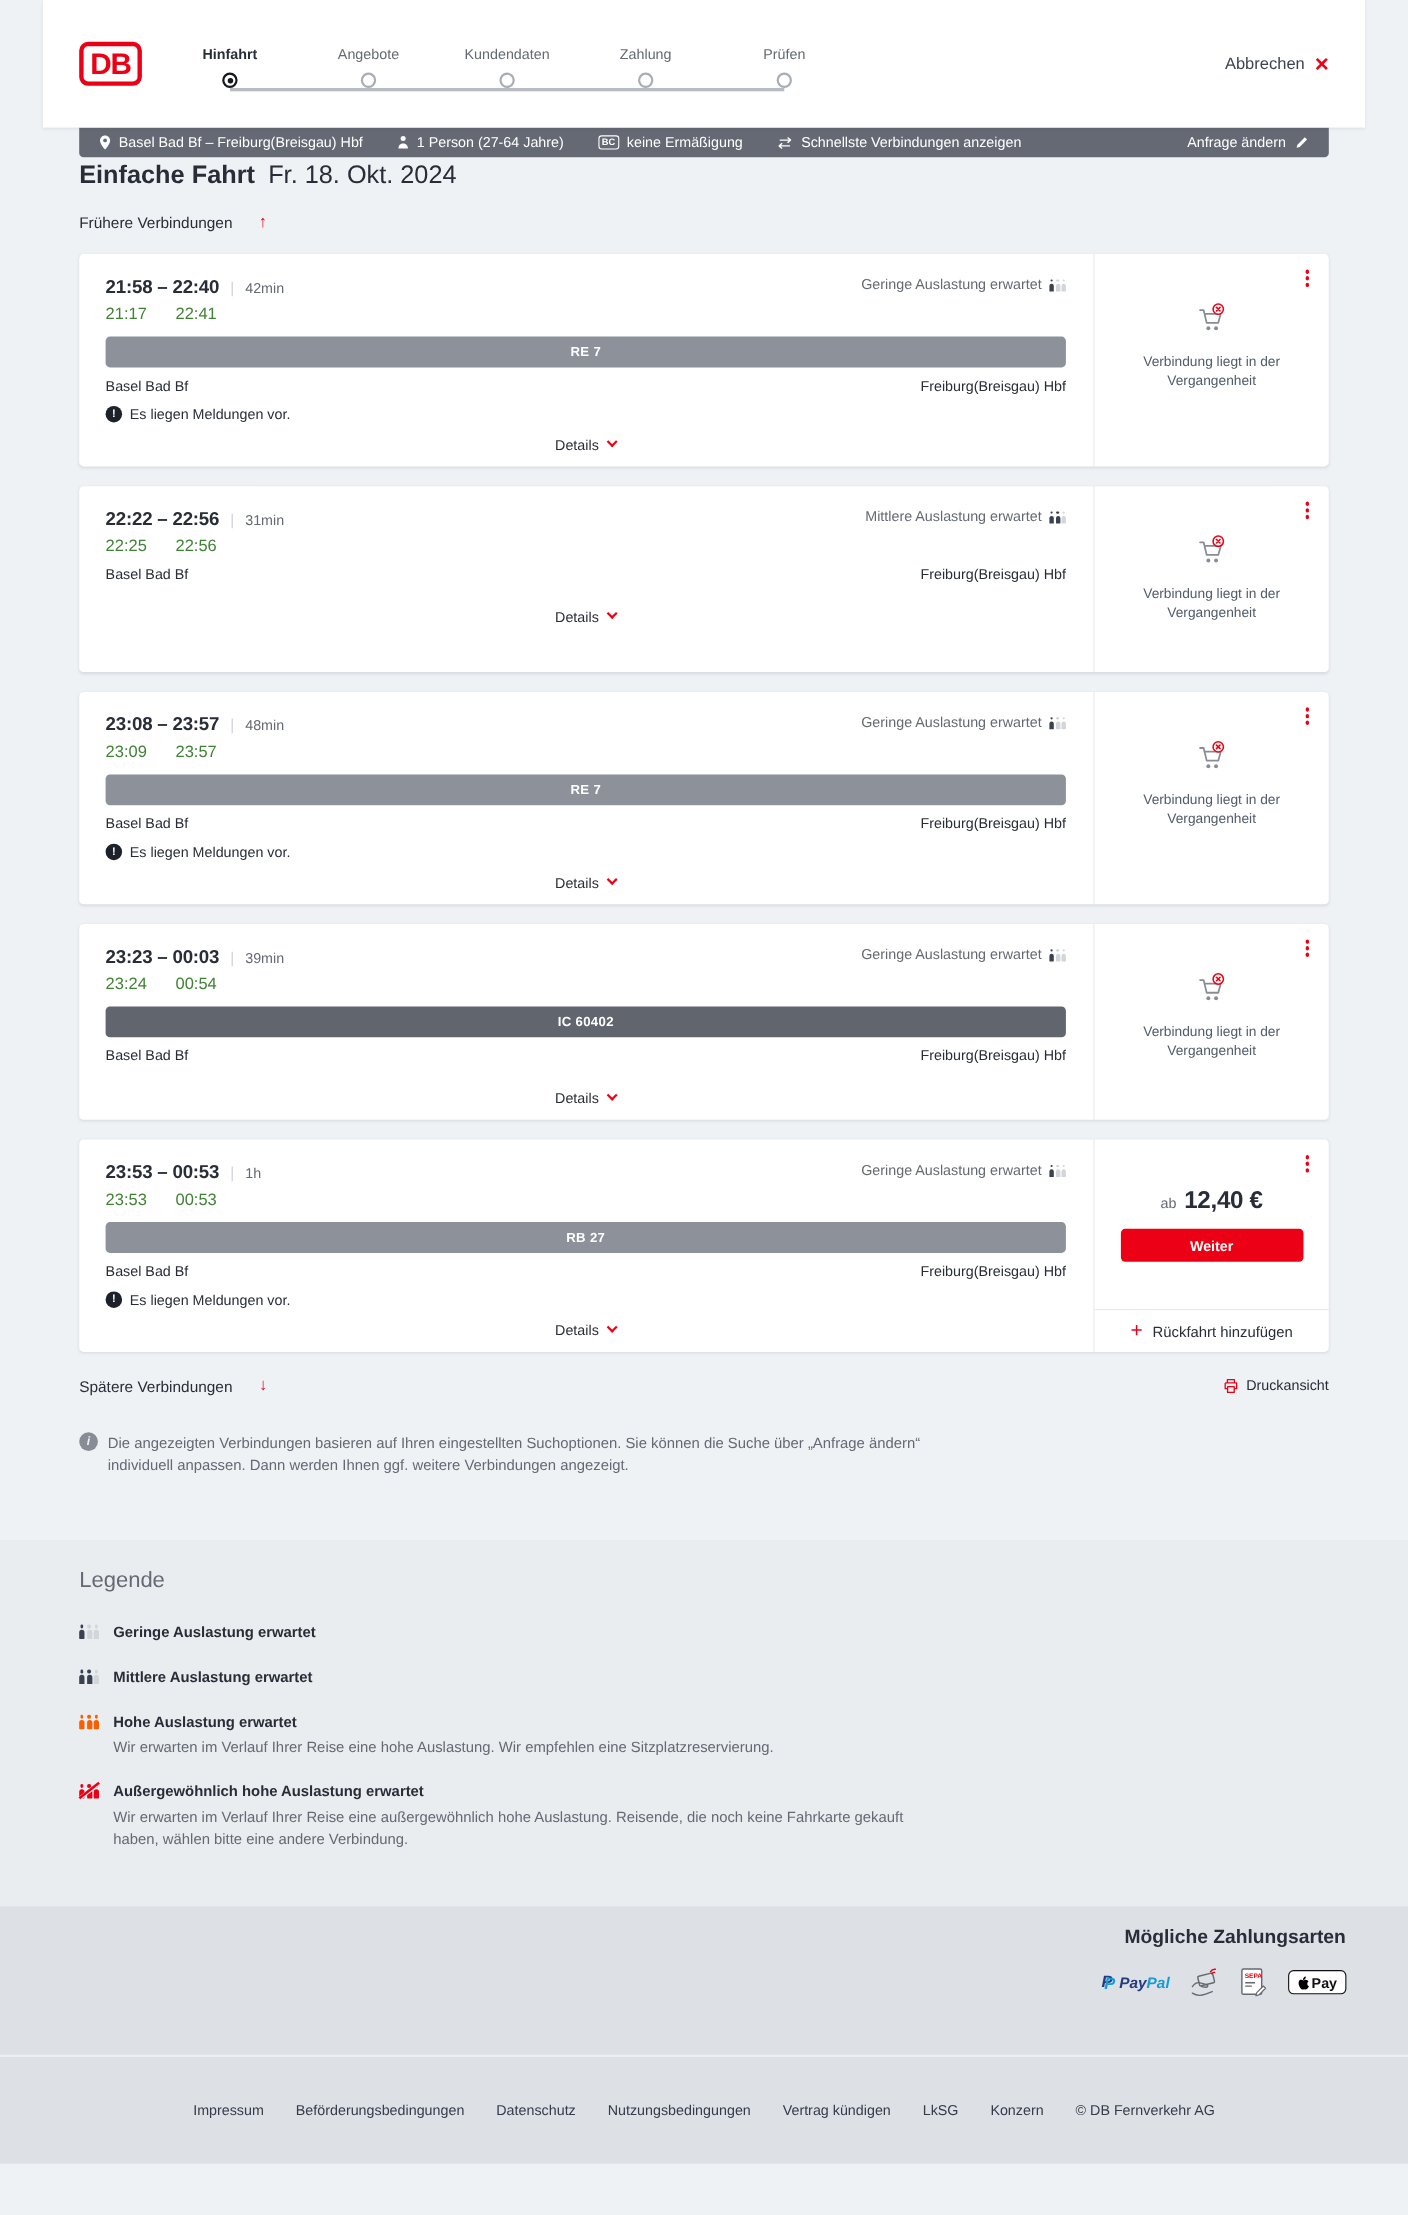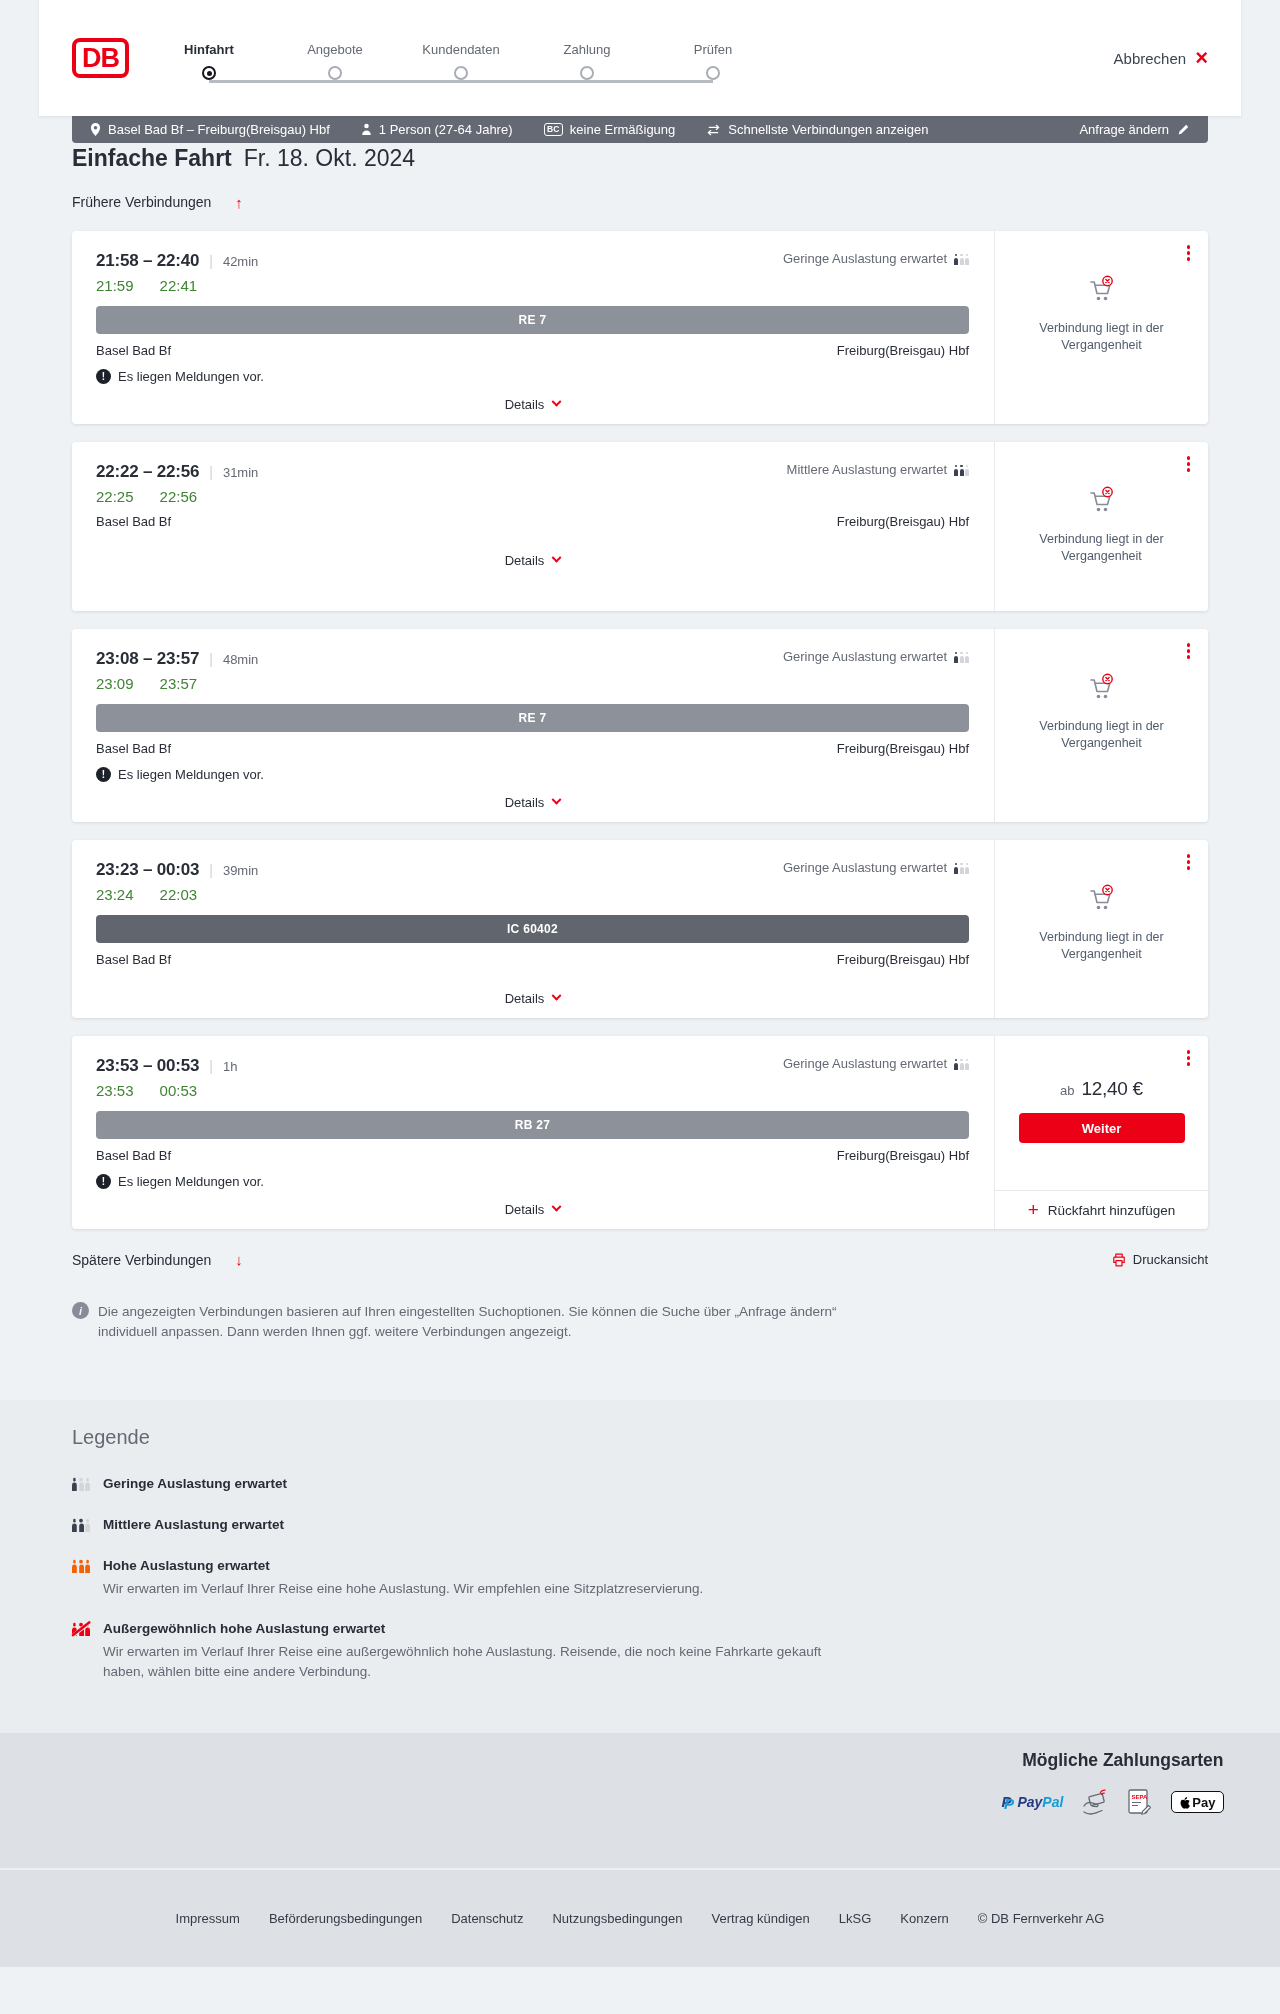--- a/index.html
+++ b/index.html
@@ -94,21 +94,21 @@
     width:214px; border-left:1px solid #e7e9ec; position:relative;
     display:flex; flex-direction:column; align-items:center;
   }
   .kebab { position:absolute; top:11px; right:15px; display:flex; flex-direction:column; gap:2.5px; padding:3px; }
   .kebab i { width:3.5px; height:3.5px; border-radius:50%; background:var(--db-red,#ec0016); }
   .side-past { margin-top:44px; text-align:center; padding:0 20px; }
   .side-past p { margin-top:12px; font-size:12.5px; line-height:17px; color:#515c6b; }
   .side-price { margin-top:42px; text-align:center; }
   .price-line { display:flex; align-items:baseline; justify-content:center; gap:7px; }
   .ab { font-size:13px; color:#646973; }
-  .price { font-size:19px; font-weight:400; letter-spacing:-.3px; }
+  .price { font-size:22px; font-weight:700; letter-spacing:-.3px; }
   .weiter {
     margin-top:13px; width:166px; height:30px; background:var(--db-red,#ec0016);
     border-radius:4px; color:#fff; font-size:13px; font-weight:700;
   }
   .side-return { margin-top:auto; width:100%; border-top:1px solid #e7e9ec; height:39px; display:flex; align-items:center; justify-content:center; }
   .side-return button { display:flex; align-items:center; gap:9px; font-size:13.5px; }
   .plus { color:var(--db-red,#ec0016); font-size:19px; font-weight:400; line-height:12px; }
 
   .later-row { margin-top:22px; display:flex; justify-content:space-between; align-items:center; }
   .print { display:inline-flex; align-items:center; gap:7px; font-size:13px; }
@@ -264,21 +264,21 @@
         <div class="occ" data-interactable="false">
           <span data-interactable="false">Geringe Auslastung erwartet</span>
           <span class="pax pax-low" data-interactable="false">
                   <span class="p dark"></span>
                   <span class="p light"></span>
                   <span class="p light"></span>
                 </span>
         </div>
       </div>
       <div class="rt" data-interactable="false">
-        <span data-interactable="false">21:59</span>
+        <span data-interactable="false">21:17</span>
         <span data-interactable="false">22:41</span>
       </div>
       <div class="train-bar light" data-interactable="true">RE 7</div>
       <div class="stations">
         <span data-interactable="false">Basel Bad Bf</span>
         <span data-interactable="false">Freiburg(Breisgau) Hbf</span>
       </div>
       <div class="messages" data-interactable="false">
         <span class="warn-icon" data-interactable="false">!</span>
         <span data-interactable="false">Es liegen Meldungen vor.</span>
@@ -423,21 +423,21 @@
           <span data-interactable="false">Geringe Auslastung erwartet</span>
           <span class="pax pax-low" data-interactable="false">
                   <span class="p dark"></span>
                   <span class="p light"></span>
                   <span class="p light"></span>
                 </span>
         </div>
       </div>
       <div class="rt" data-interactable="false">
         <span data-interactable="false">23:24</span>
-        <span data-interactable="false">22:03</span>
+        <span data-interactable="false">00:54</span>
       </div>
       <div class="train-bar dark" data-interactable="true">IC 60402</div>
       <div class="stations">
         <span data-interactable="false">Basel Bad Bf</span>
         <span data-interactable="false">Freiburg(Breisgau) Hbf</span>
       </div>
 
       <button class="details" data-interactable="true">
         <span data-interactable="false">Details</span>
         <i class="chev" data-interactable="false"></i>

